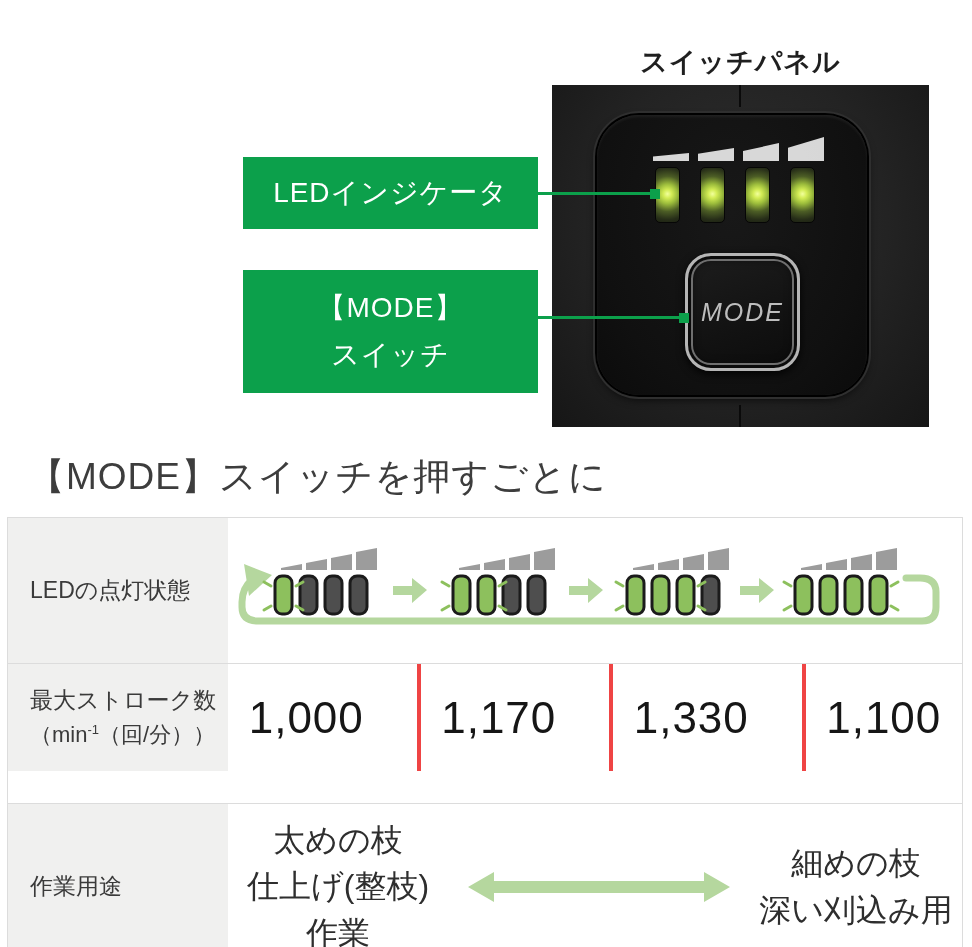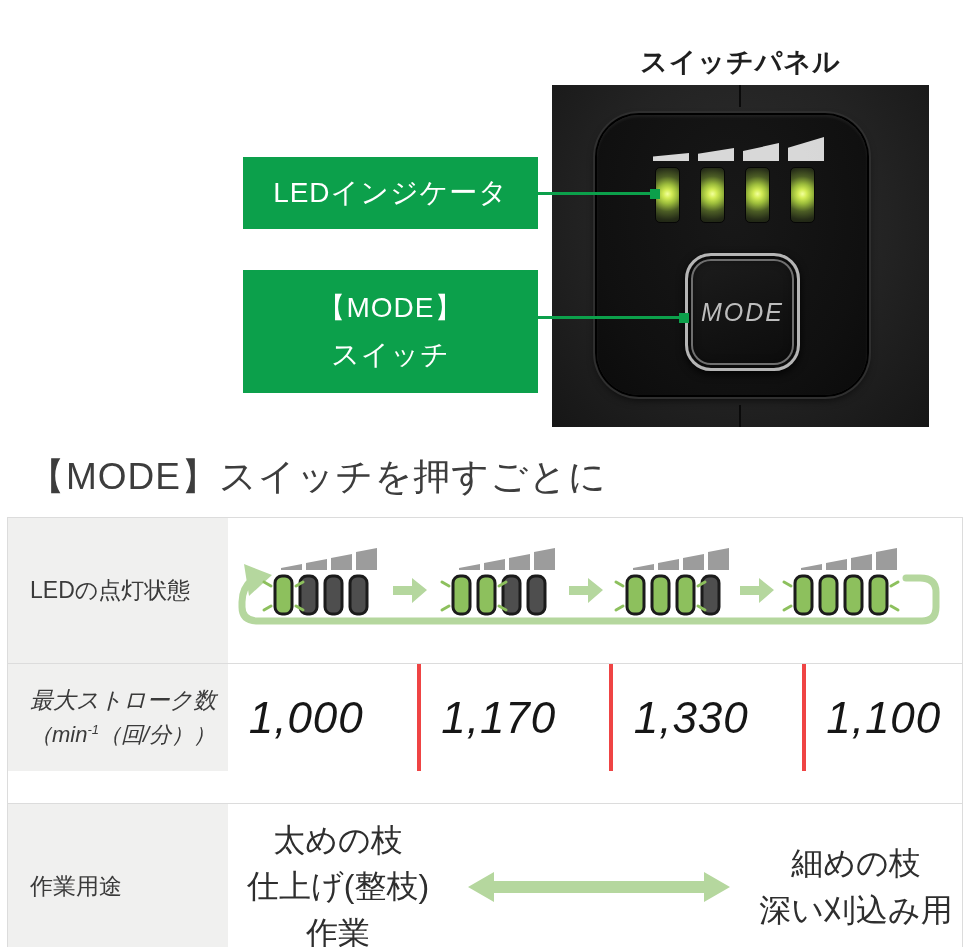--- a/index.html
+++ b/index.html
@@ -46,21 +46,21 @@
   .callout-dot.d2 { left:679px; top:313px; }
 
   
   .spec-table { position:absolute; left:7px; top:517px; width:956px; border:1px solid #dcdcdc; background:#fff; }
   .row { display:flex; }
   .row + .row { border-top:1px solid #dcdcdc; }
   .th { width:220px; flex:0 0 220px; background:#f0f0ef; color:#3a3a3a; font-size:23px;
         display:flex; flex-direction:column; justify-content:center; padding-left:22px; line-height:1.55; }
   .td { flex:1; position:relative; }
   .row.r1 { height:145px; }
-  .row.r2 { height:108px;font-style:italic; }
+  .row.r2 { height:108px; }
   .row.r3 { height:166px;margin-top:32px; }
   .led-cell svg { display:block; width:736px; height:145px; }
   .stroke-cells { display:flex; height:100%;gap:32px; }
   .stroke-cell { flex:1; display:flex; align-items:center; justify-content:center;
                  font-size:44px; color:#161616; letter-spacing:1px; }
   .stroke-cell + .stroke-cell { border-left:4px solid #ef4444; }
   .th .unit { font-size:22px; }
   .th sup { font-size:13px; }
   .usage-cell { display:flex; align-items:center; justify-content:center; gap:24px; height:100%; color:#2e2e2e; }
   .usage-text { width:212px; text-align:center; font-size:32px; line-height:1.45; }

